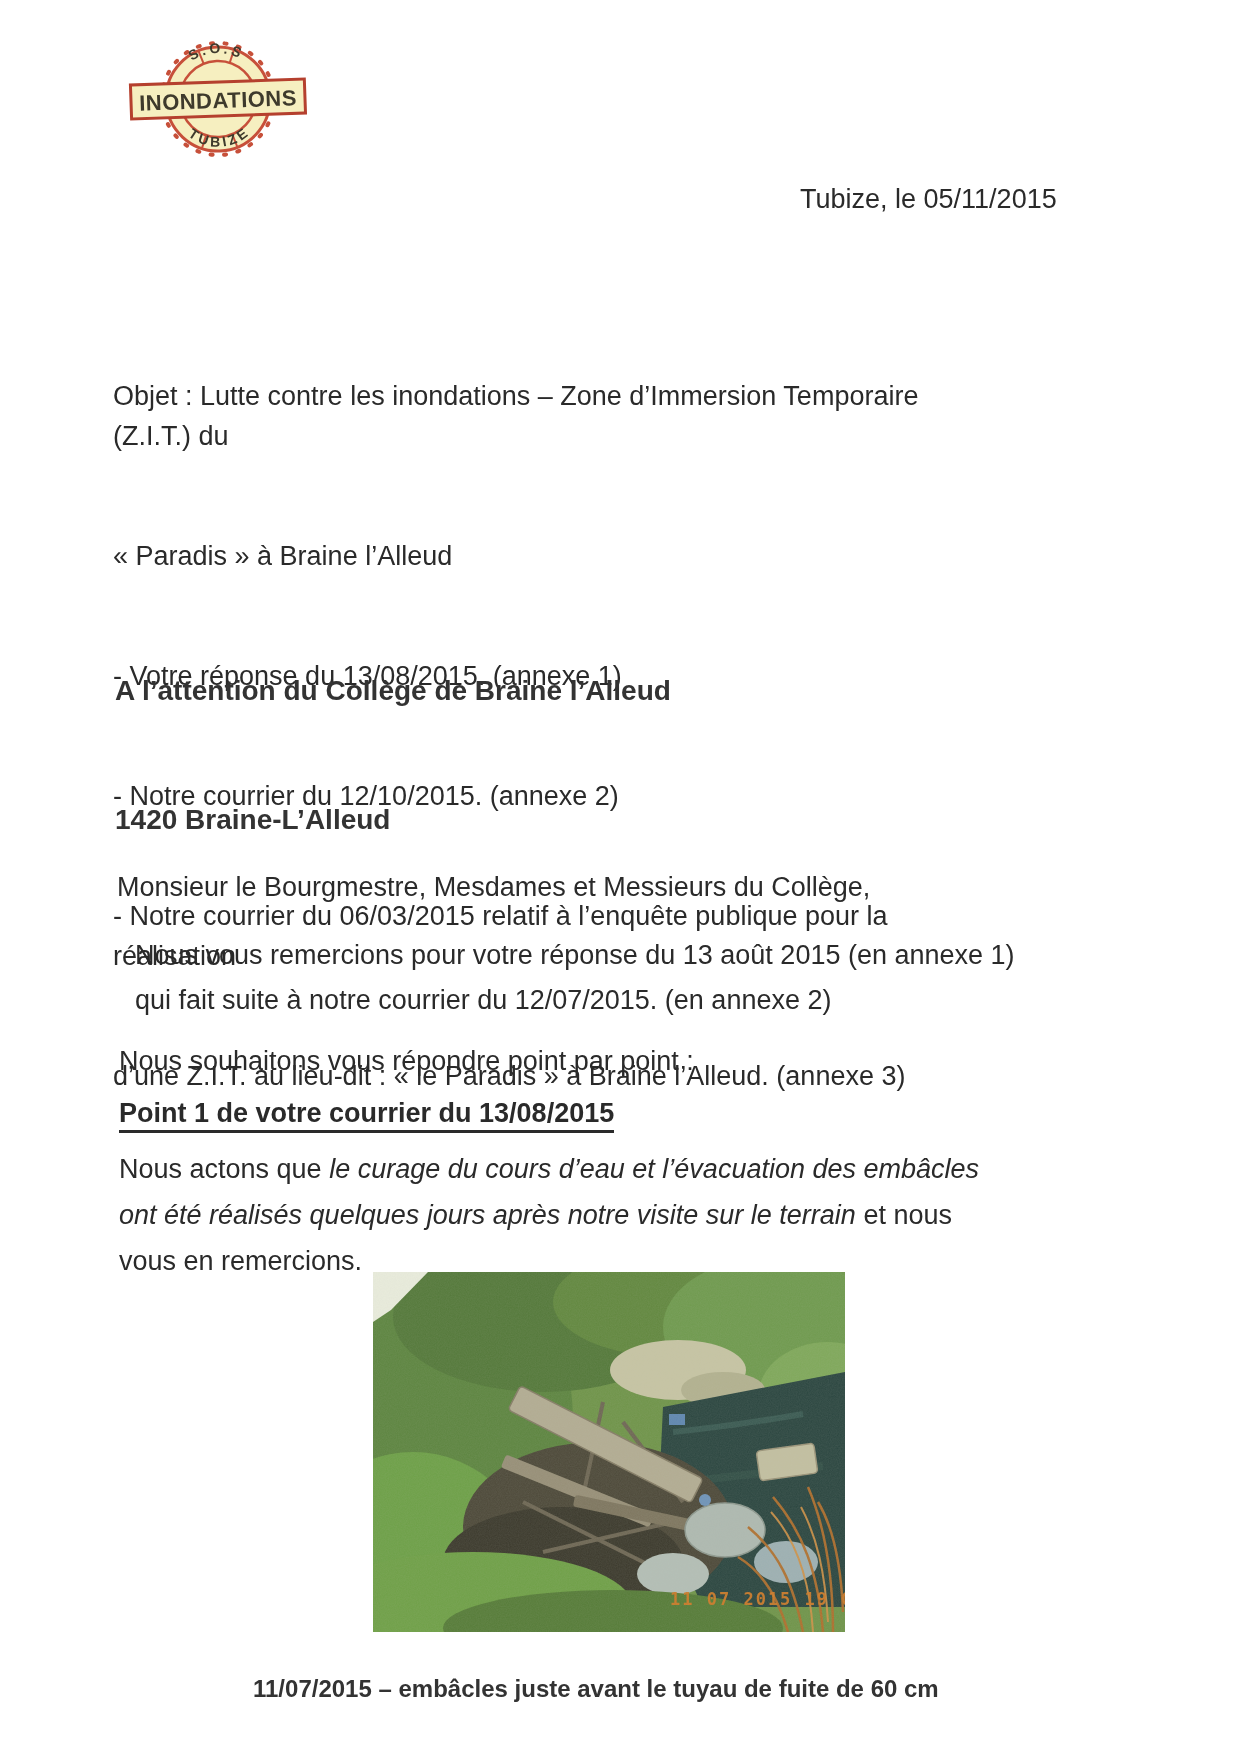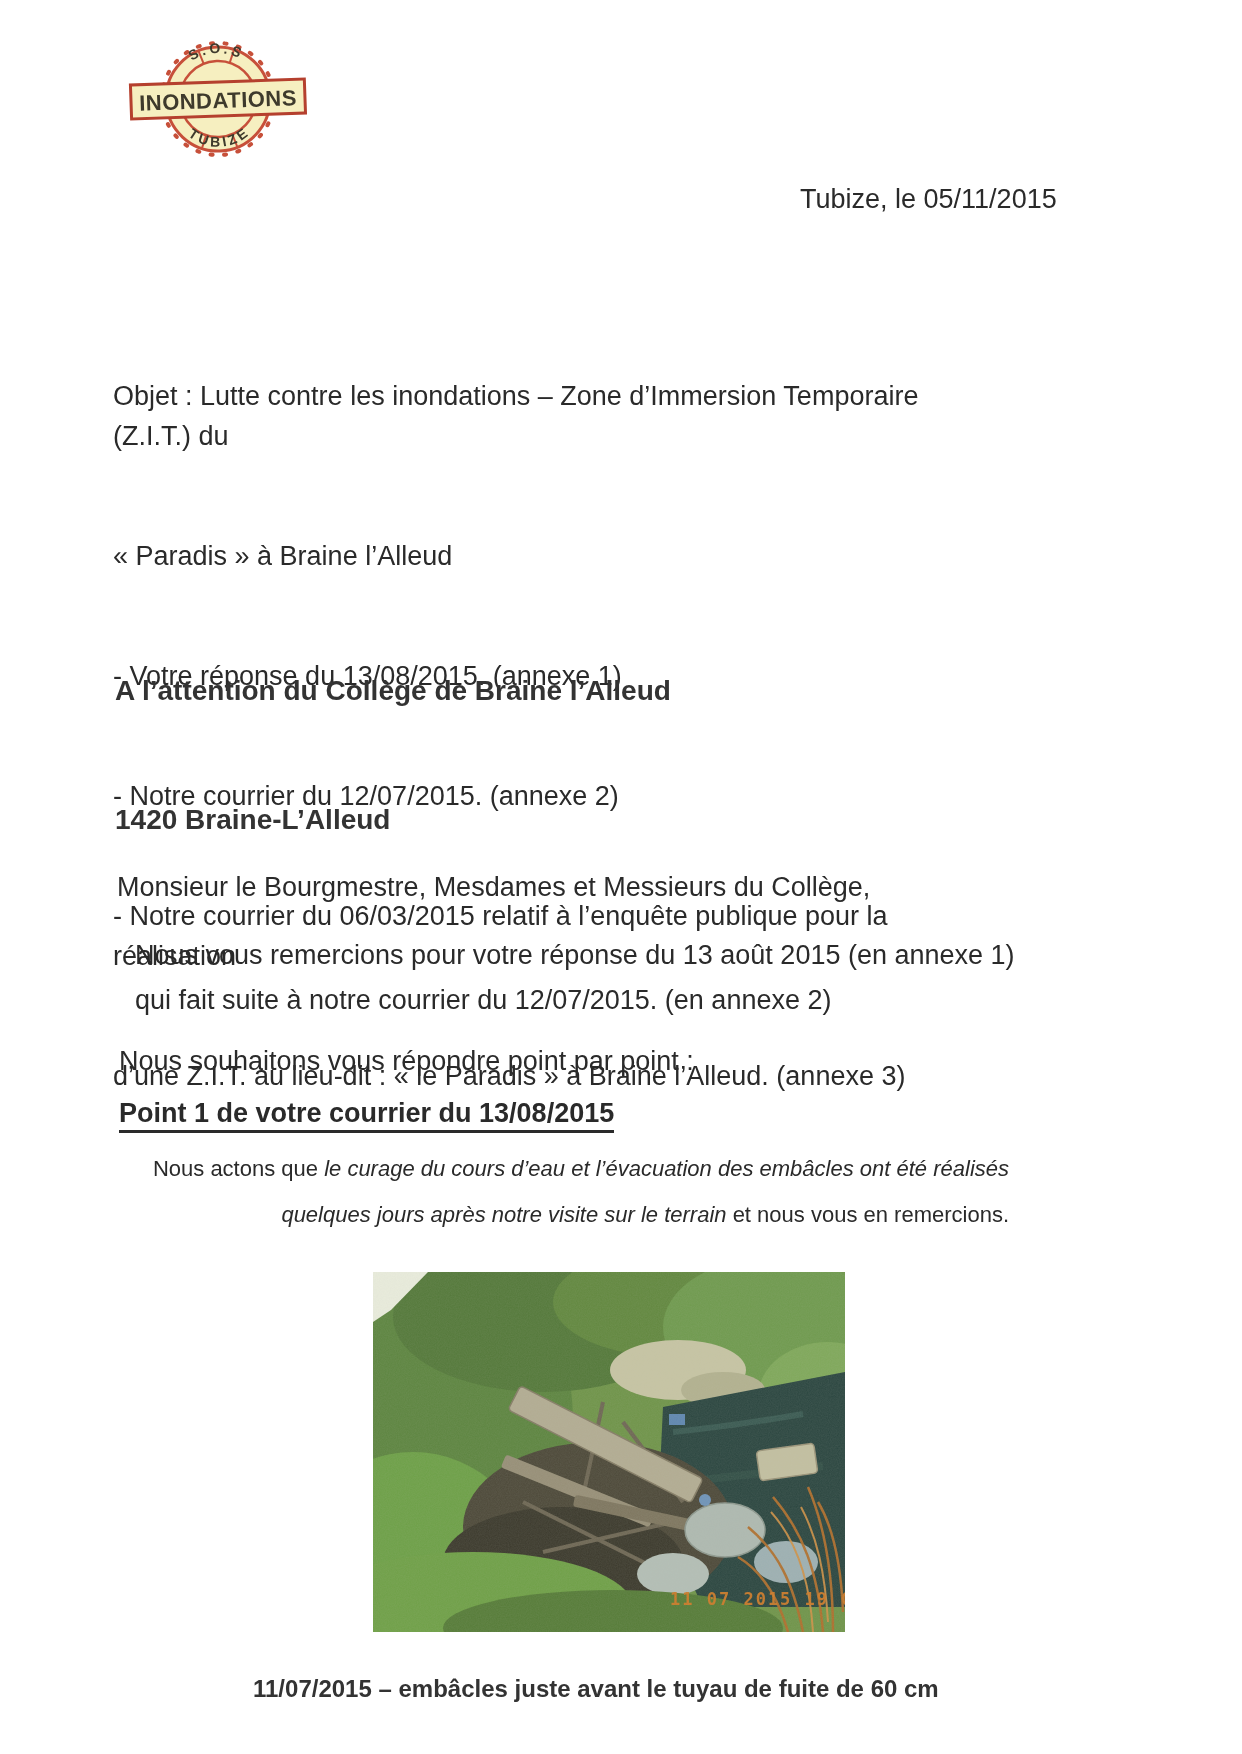--- a/index.html
+++ b/index.html
@@ -14,21 +14,21 @@
   .txt{position:absolute;white-space:pre-wrap;}
   .logo-wrap{position:absolute;left:128px;top:38px;width:180px;height:124px;}
   .dateline{left:800px;top:184px;font-size:27px;}
   .subject{left:113px;top:296px;width:880px;font-size:27px;line-height:40px;}
   .subject .line{min-height:40px;}
   .recipient{left:115px;top:583px;font-size:28px;line-height:43px;font-weight:bold;color:#333;}
   .salutation{left:117px;top:872px;font-size:27px;}
   .para1{left:135px;top:933px;width:880px;font-size:27px;line-height:45px;}
   .para2{left:119px;top:1046px;font-size:27px;}
   .point-heading{left:119px;top:1098px;font-size:27px;font-weight:bold;border-bottom:3px solid #2a2a2a;padding-bottom:1px;}
-  .point-body{left:119px;top:1146px;width:890px;font-size:22px;line-height:46px;text-align:right;}
+  .point-body{left:119px;top:1146px;width:890px;font-size:27px;line-height:46px;}
   .point-body em{font-style:italic;}
   .photo{position:absolute;left:373px;top:1272px;width:472px;height:360px;margin:0;padding:0;}
   .photo svg{display:block;}
   .caption{left:253px;top:1655px;font-size:24px;font-weight:bold;color:#333;margin-top:20px;}
 </style>
 </head>
 <body>
 
 <div class="page">
 
@@ -63,21 +63,21 @@
       </g>
     </svg>
   </div>
 
   <div class="txt dateline">Tubize, le 05/11/2015</div>
 
   <div class="txt subject">
     <div class="line">Objet : Lutte contre les inondations – Zone d’Immersion Temporaire (Z.I.T.) du</div>
     <div class="line">« Paradis » à Braine l’Alleud</div>
     <div class="line">- Votre réponse du 13/08/2015. (annexe 1)</div>
-    <div class="line">- Notre courrier du 12/07/2015. (annexe 2)</div>
+    <div class="line">- Notre courrier du 12/10/2015. (annexe 2)</div>
     <div class="line">- Notre courrier du 06/03/2015 relatif à l’enquête publique pour la réalisation</div>
     <div class="line">d’une Z.I.T. au lieu-dit : « le Paradis » à Braine l’Alleud. (annexe 3)</div>
   </div>
 
   <div class="txt recipient">
     <div>A l’attention du Collège de Braine l’Alleud</div>
     <div>1420 Braine-L’Alleud</div>
   </div>
 
   <div class="txt salutation">Monsieur le Bourgmestre, Mesdames et Messieurs du Collège,</div>

